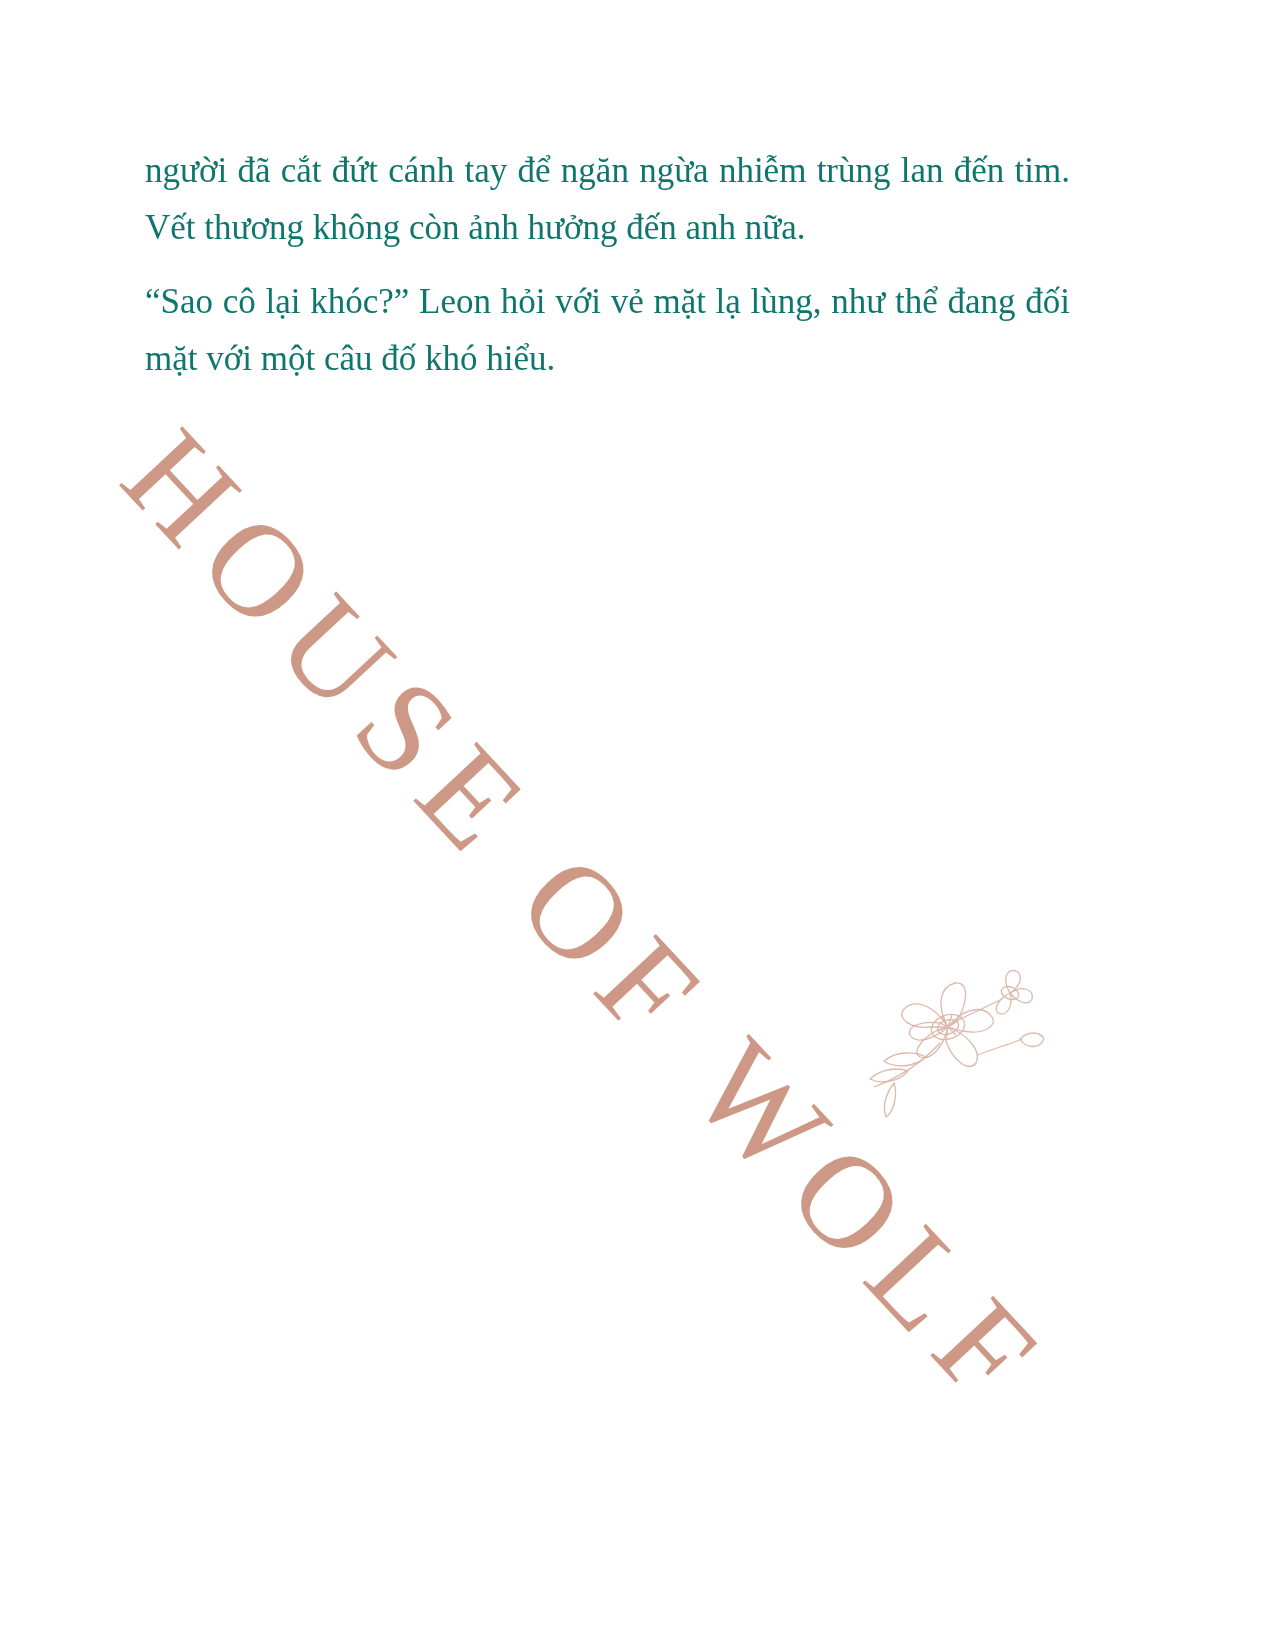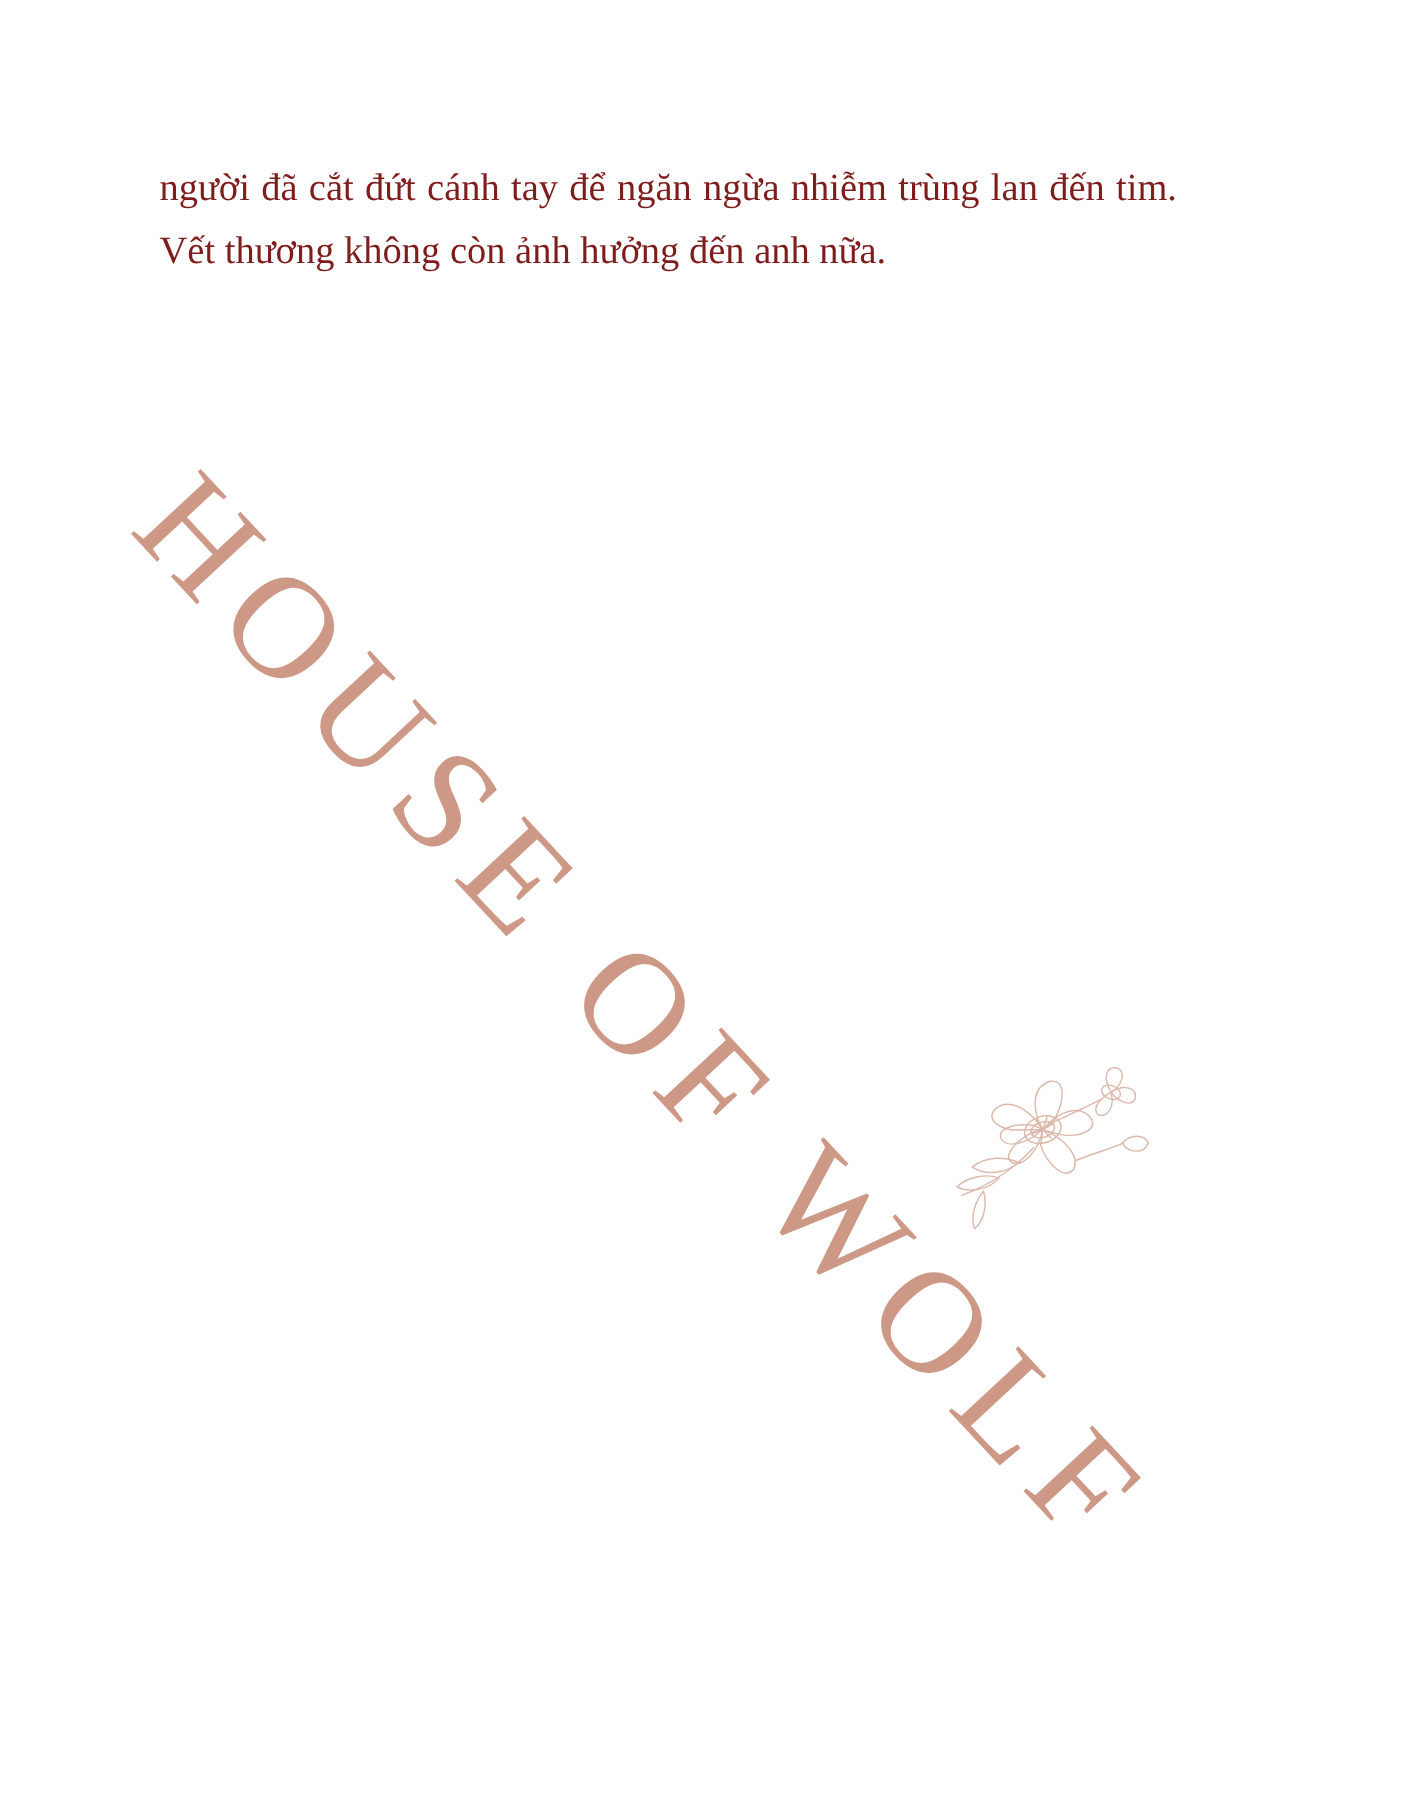--- a/index.html
+++ b/index.html
@@ -61,21 +61,21 @@
     position: absolute;
     left: 145px;
     top: 142px;
     width: 925px;
     z-index: 2;
   }
 
   .para {
     font-size: 35px;
     line-height: 57px;
-    color: #7f1d1d;
+    color: #0f766e;
     text-align: justify;
     text-justify: inter-word;
     margin: 0;
     font-weight: 400;
   }
 
   .para.last-line-free {
     text-align-last: left;
   }
   .spacer-lg { height: 17px; }
@@ -118,20 +118,21 @@
       </g>
     </svg>
   </div>
 
   <div id="content">
 
     <p class="para last-line-free">người đã cắt đứt cánh tay để ngăn ngừa nhiễm trùng lan đến tim. Vết thương không còn ảnh hưởng đến anh nữa.</p>
 
     <div class="spacer-lg"></div>
 
+    <p class="para last-line-free">“Sao cô lại khóc?” Leon hỏi với vẻ mặt lạ lùng, như thể đang đối mặt với một câu đố khó hiểu.</p>
 
     <div class="spacer-lg"></div>
 
 
     <div class="spacer-lg"></div>
 
 
     <div class="spacer-lg"></div>
 
 

